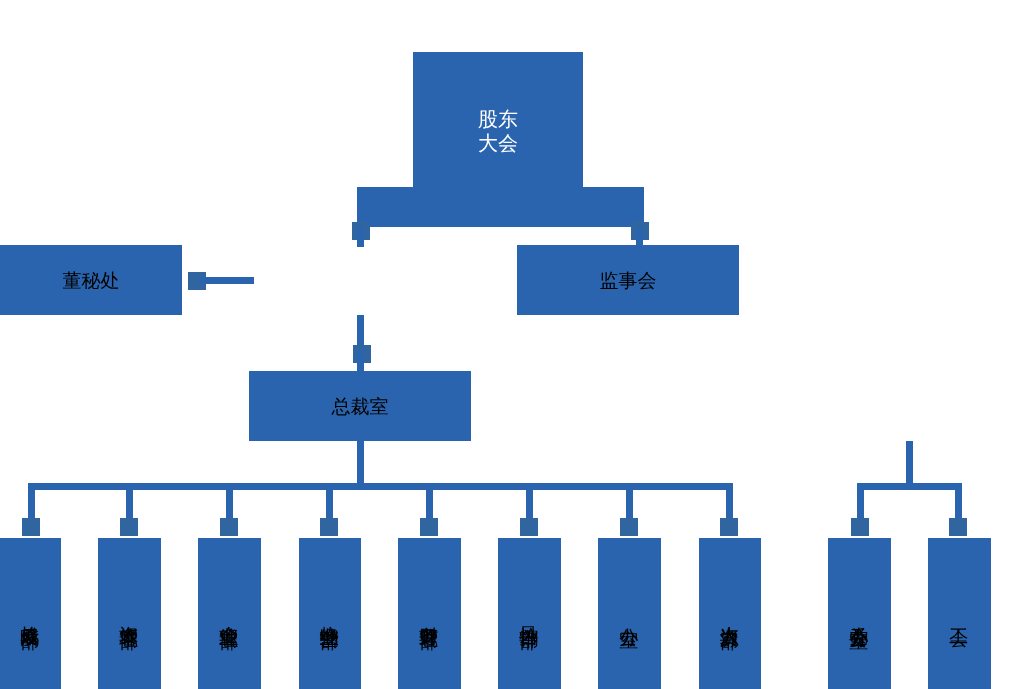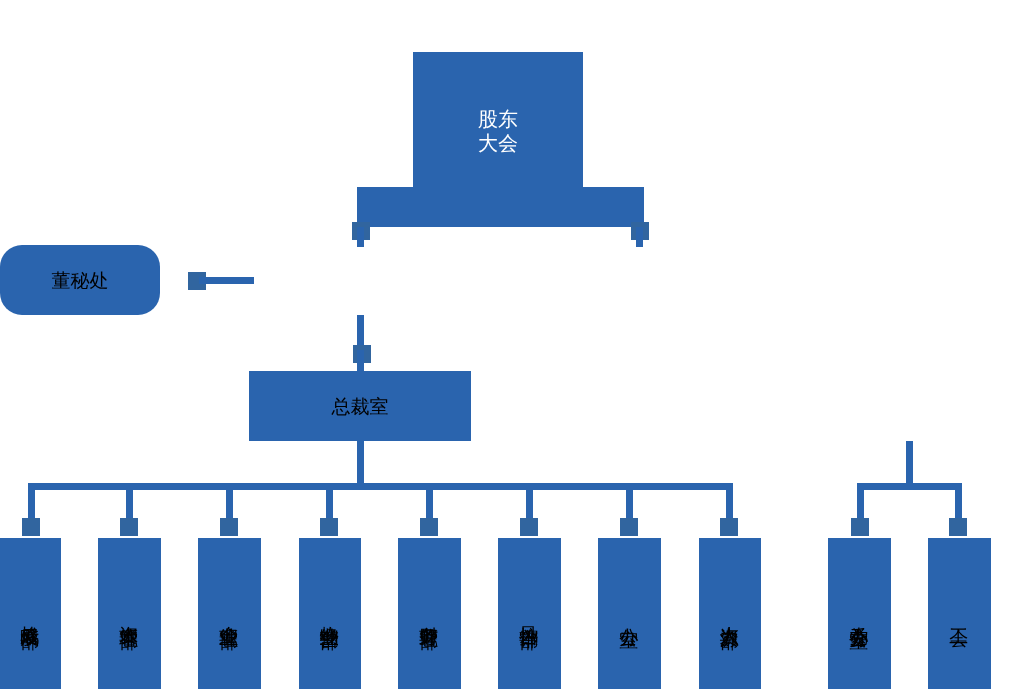--- a/index.html
+++ b/index.html
@@ -62,28 +62,31 @@
   </div>
 
   <div class="connector" style="left:491px; top:160px; width:7px; height:28px;"></div>
 
   <div class="connector" style="left:357px; top:187px; width:287px; height:40px;"></div>
   <div class="nub" style="left:352px; top:222px; width:18px; height:18px;"></div>
   <div class="nub" style="left:631px; top:222px; width:18px; height:18px;"></div>
   <div class="connector" style="left:357px; top:227px; width:7px; height:20px;"></div>
   <div class="connector" style="left:636px; top:227px; width:7px; height:20px;"></div>
 
-  <div class="node dark-label" style="left:0px; top:245px; width:160px; height:70px; font-size:19px;border-radius:22px;">
+  <div class="node dark-label" style="left:0px; top:245px; width:182px; height:70px; font-size:19px;">
     <span class="label">董秘处</span>
   </div>
 
   <div class="nub" style="left:188px; top:272px; width:18px; height:18px;"></div>
   <div class="connector" style="left:199px; top:277px; width:55px; height:7px;"></div>
 
 
+  <div class="node dark-label" style="left:517px; top:245px; width:222px; height:70px; font-size:19px;">
+    <span class="label">监事会</span>
+  </div>
 
   <div class="connector" style="left:357px; top:315px; width:7px; height:30px;"></div>
   <div class="nub" style="left:353px; top:345px; width:18px; height:18px;"></div>
   <div class="connector" style="left:357px; top:350px; width:7px; height:22px;"></div>
 
   <div class="node dark-label" style="left:249px; top:371px; width:222px; height:70px; font-size:19px;align-items:center;">
     <span class="label">总裁室</span>
   </div>
 
 

